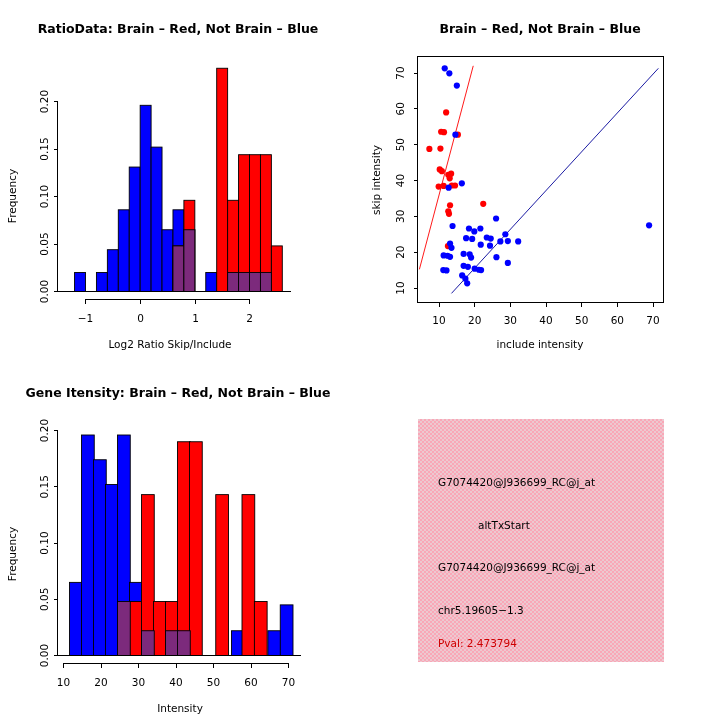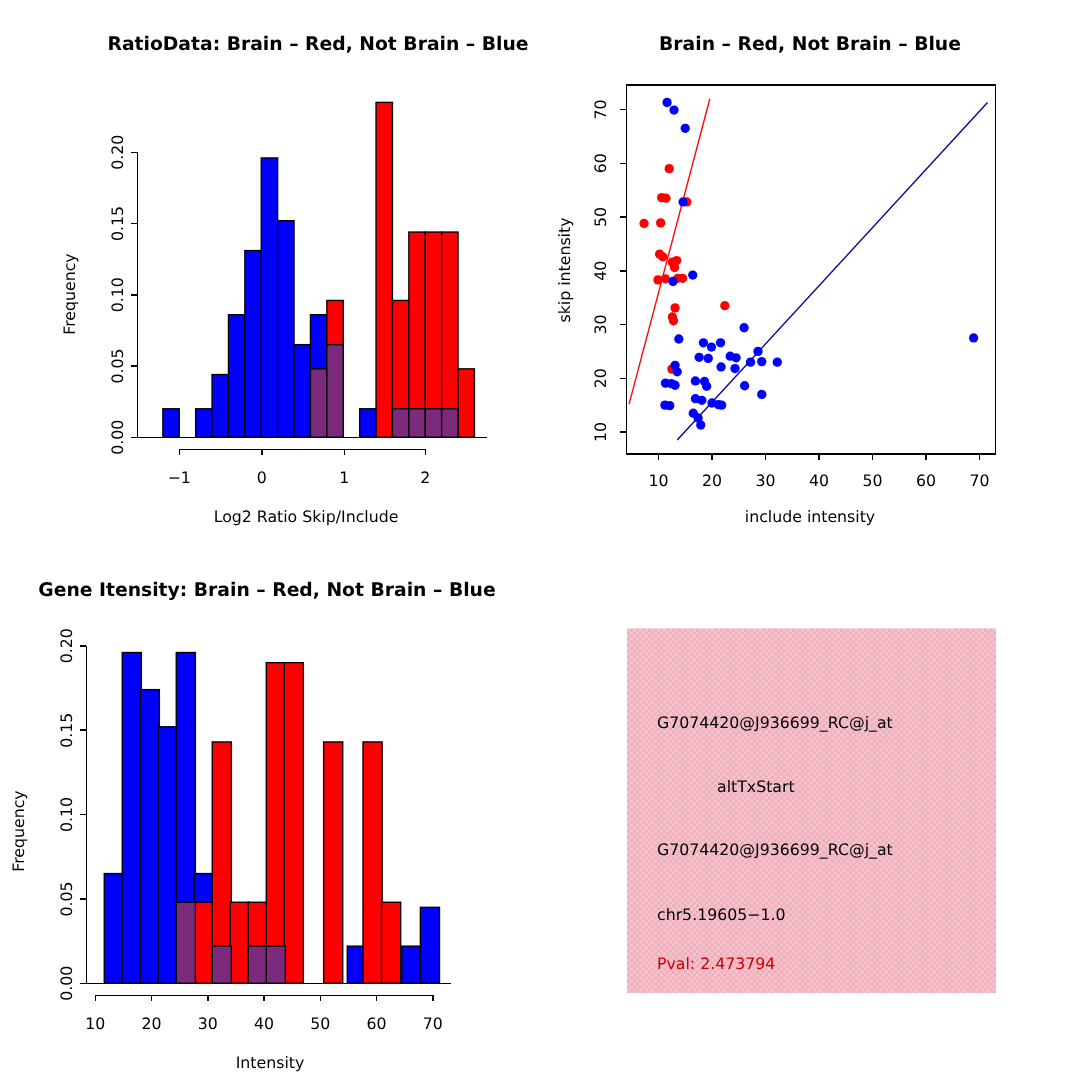--- a/index.html
+++ b/index.html
@@ -17,21 +17,21 @@
     position: relative;
     width: 720px;
     height: 720px;
     background: #ffffff;
   }
   .panel {
     position: absolute;
     width: 360px;
     height: 360px;
   }
-  #panel-ratio-hist   { left: 0;    top: 0; padding-left: 34px;   }
+  #panel-ratio-hist   { left: 0;    top: 0;   }
   #panel-scatter      { left: 360px; top: 0;  }
   #panel-gene-hist    { left: 0;    top: 364px; }
   #panel-info         { left: 360px; top: 360px; }
 
   svg { display: block; }
   text {
     font-family: "DejaVu Sans", sans-serif;
     fill: #000000;
   }
   .plot-title {
@@ -306,18 +306,18 @@
 
       <text class="axis-label" x="180" y="348">Intensity</text>
     </svg>
   </div>
 
   <div class="panel" id="panel-info">
     <div id="info-box">
       <div class="info-line" id="info-l0">G7074420@J936699_RC@j_at</div>
       <div class="info-line" id="info-l1">altTxStart</div>
       <div class="info-line" id="info-l2">G7074420@J936699_RC@j_at</div>
-      <div class="info-line" id="info-l3">chr5.19605−1.0</div>
+      <div class="info-line" id="info-l3">chr5.19605−1.3</div>
       <div class="info-line pval" id="info-l4">Pval: 2.473794</div>
     </div>
   </div>
 
 </div>
 
 </body></html>

